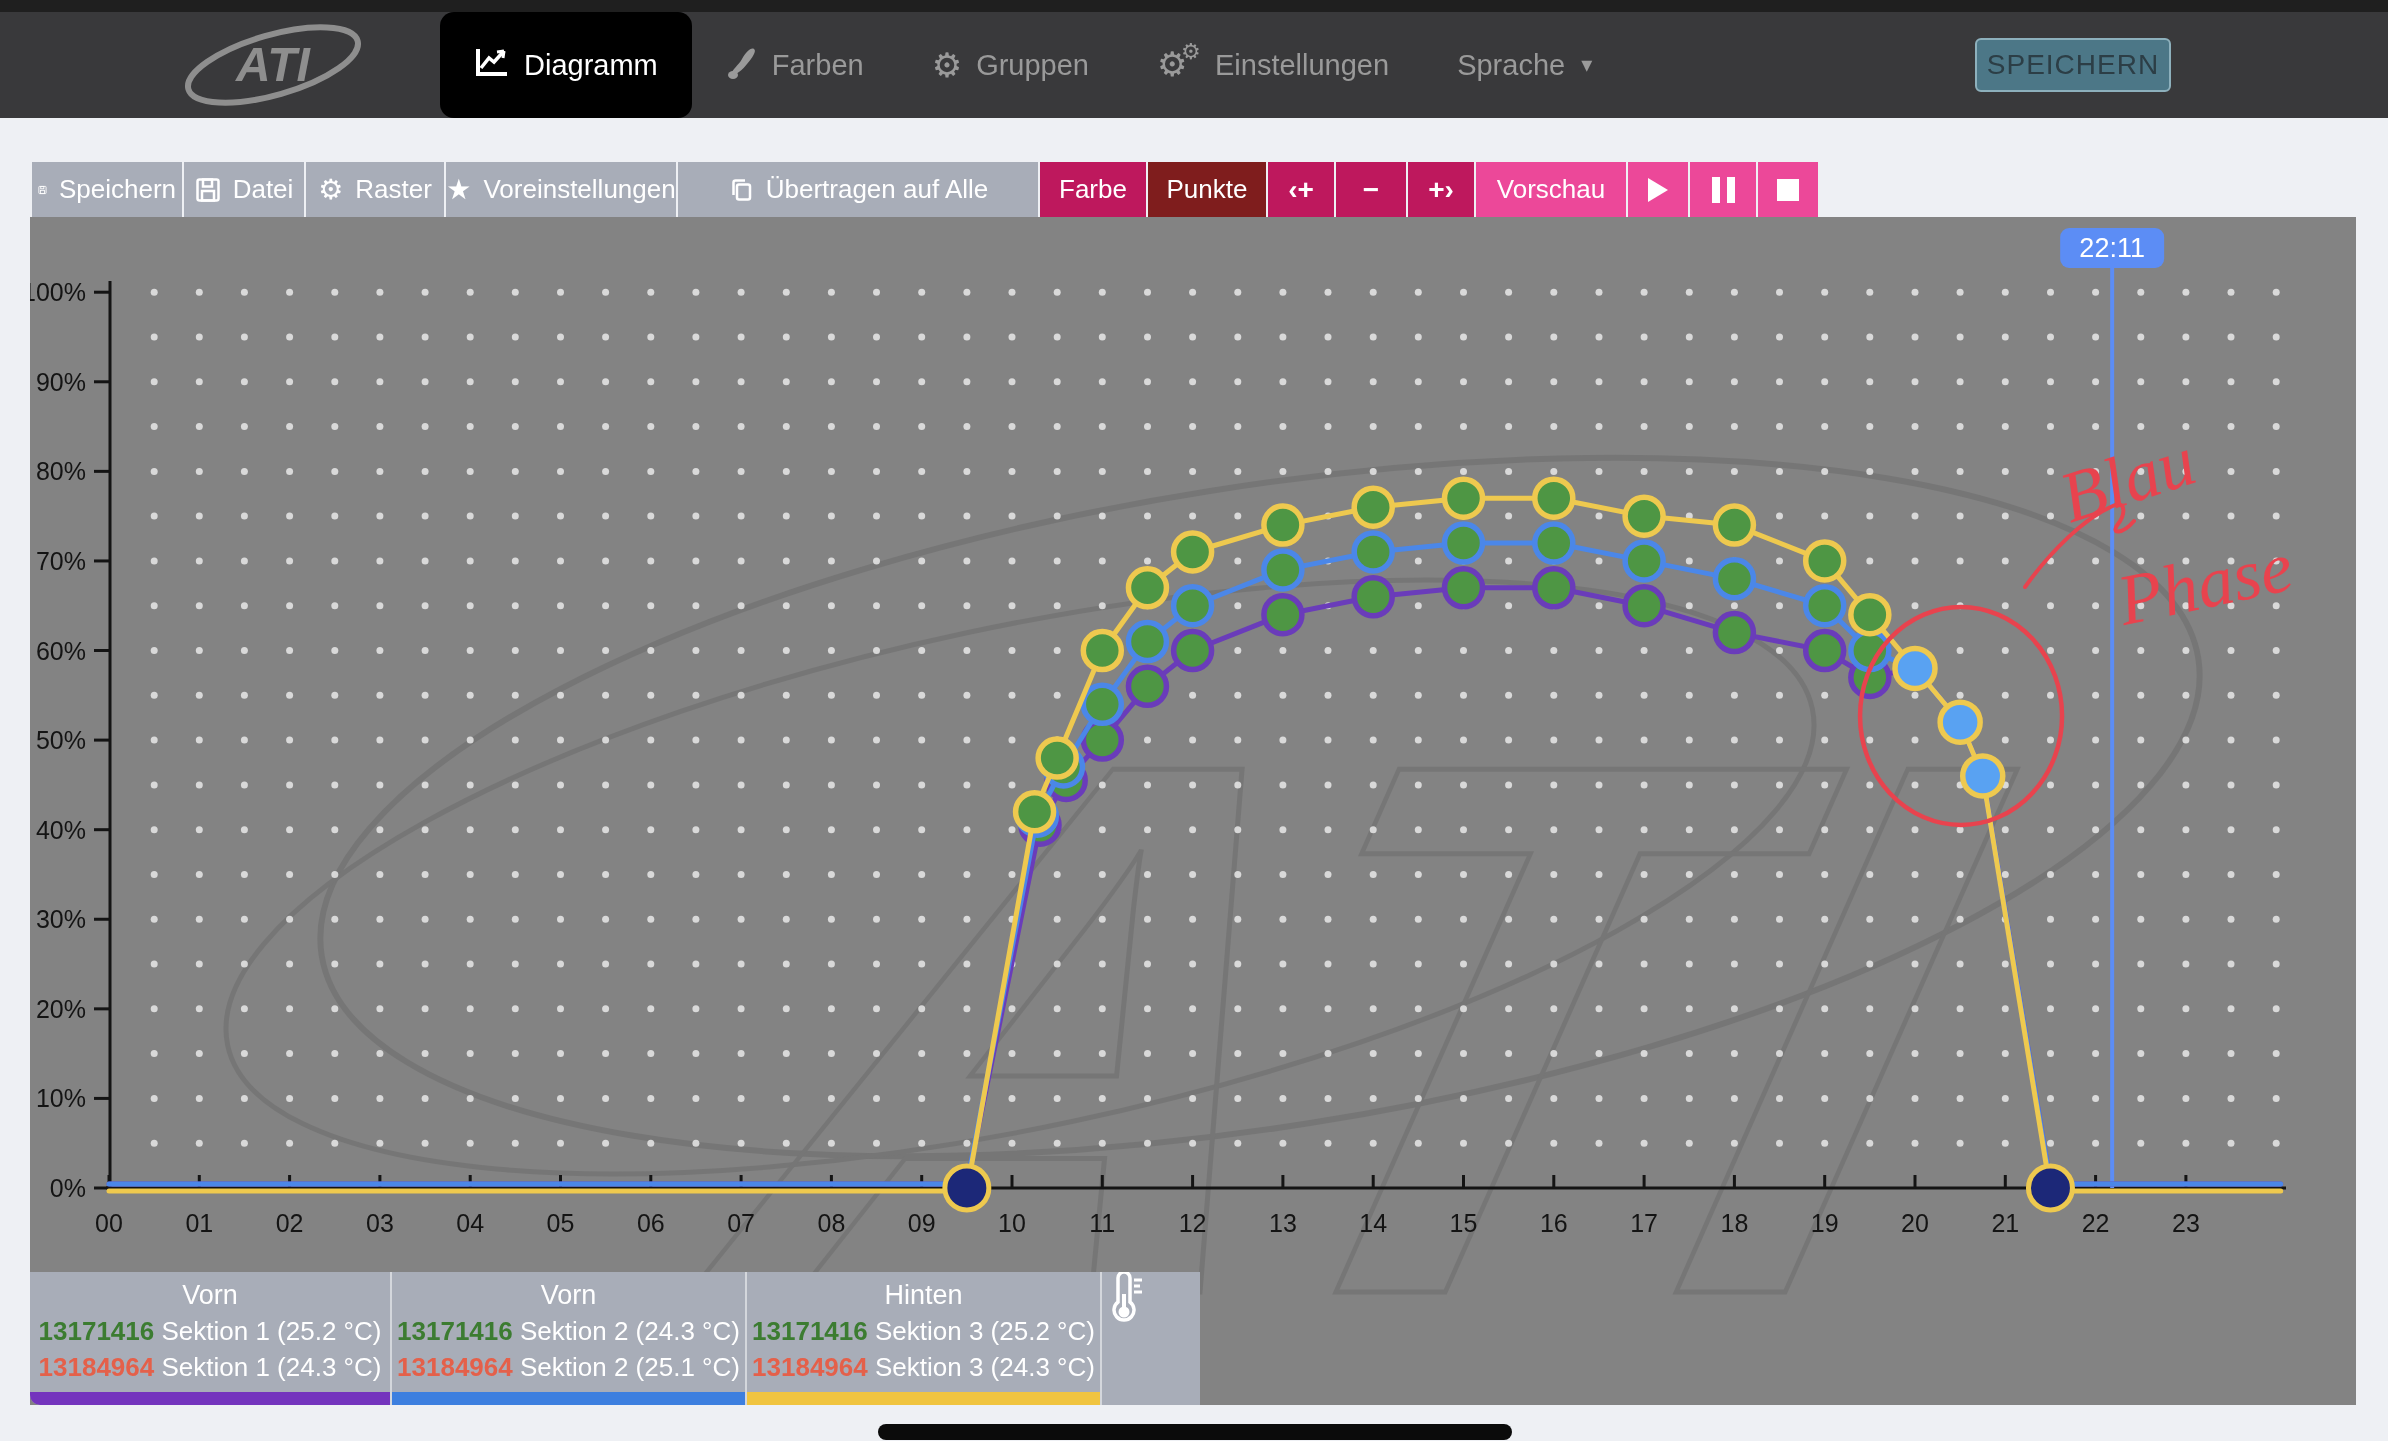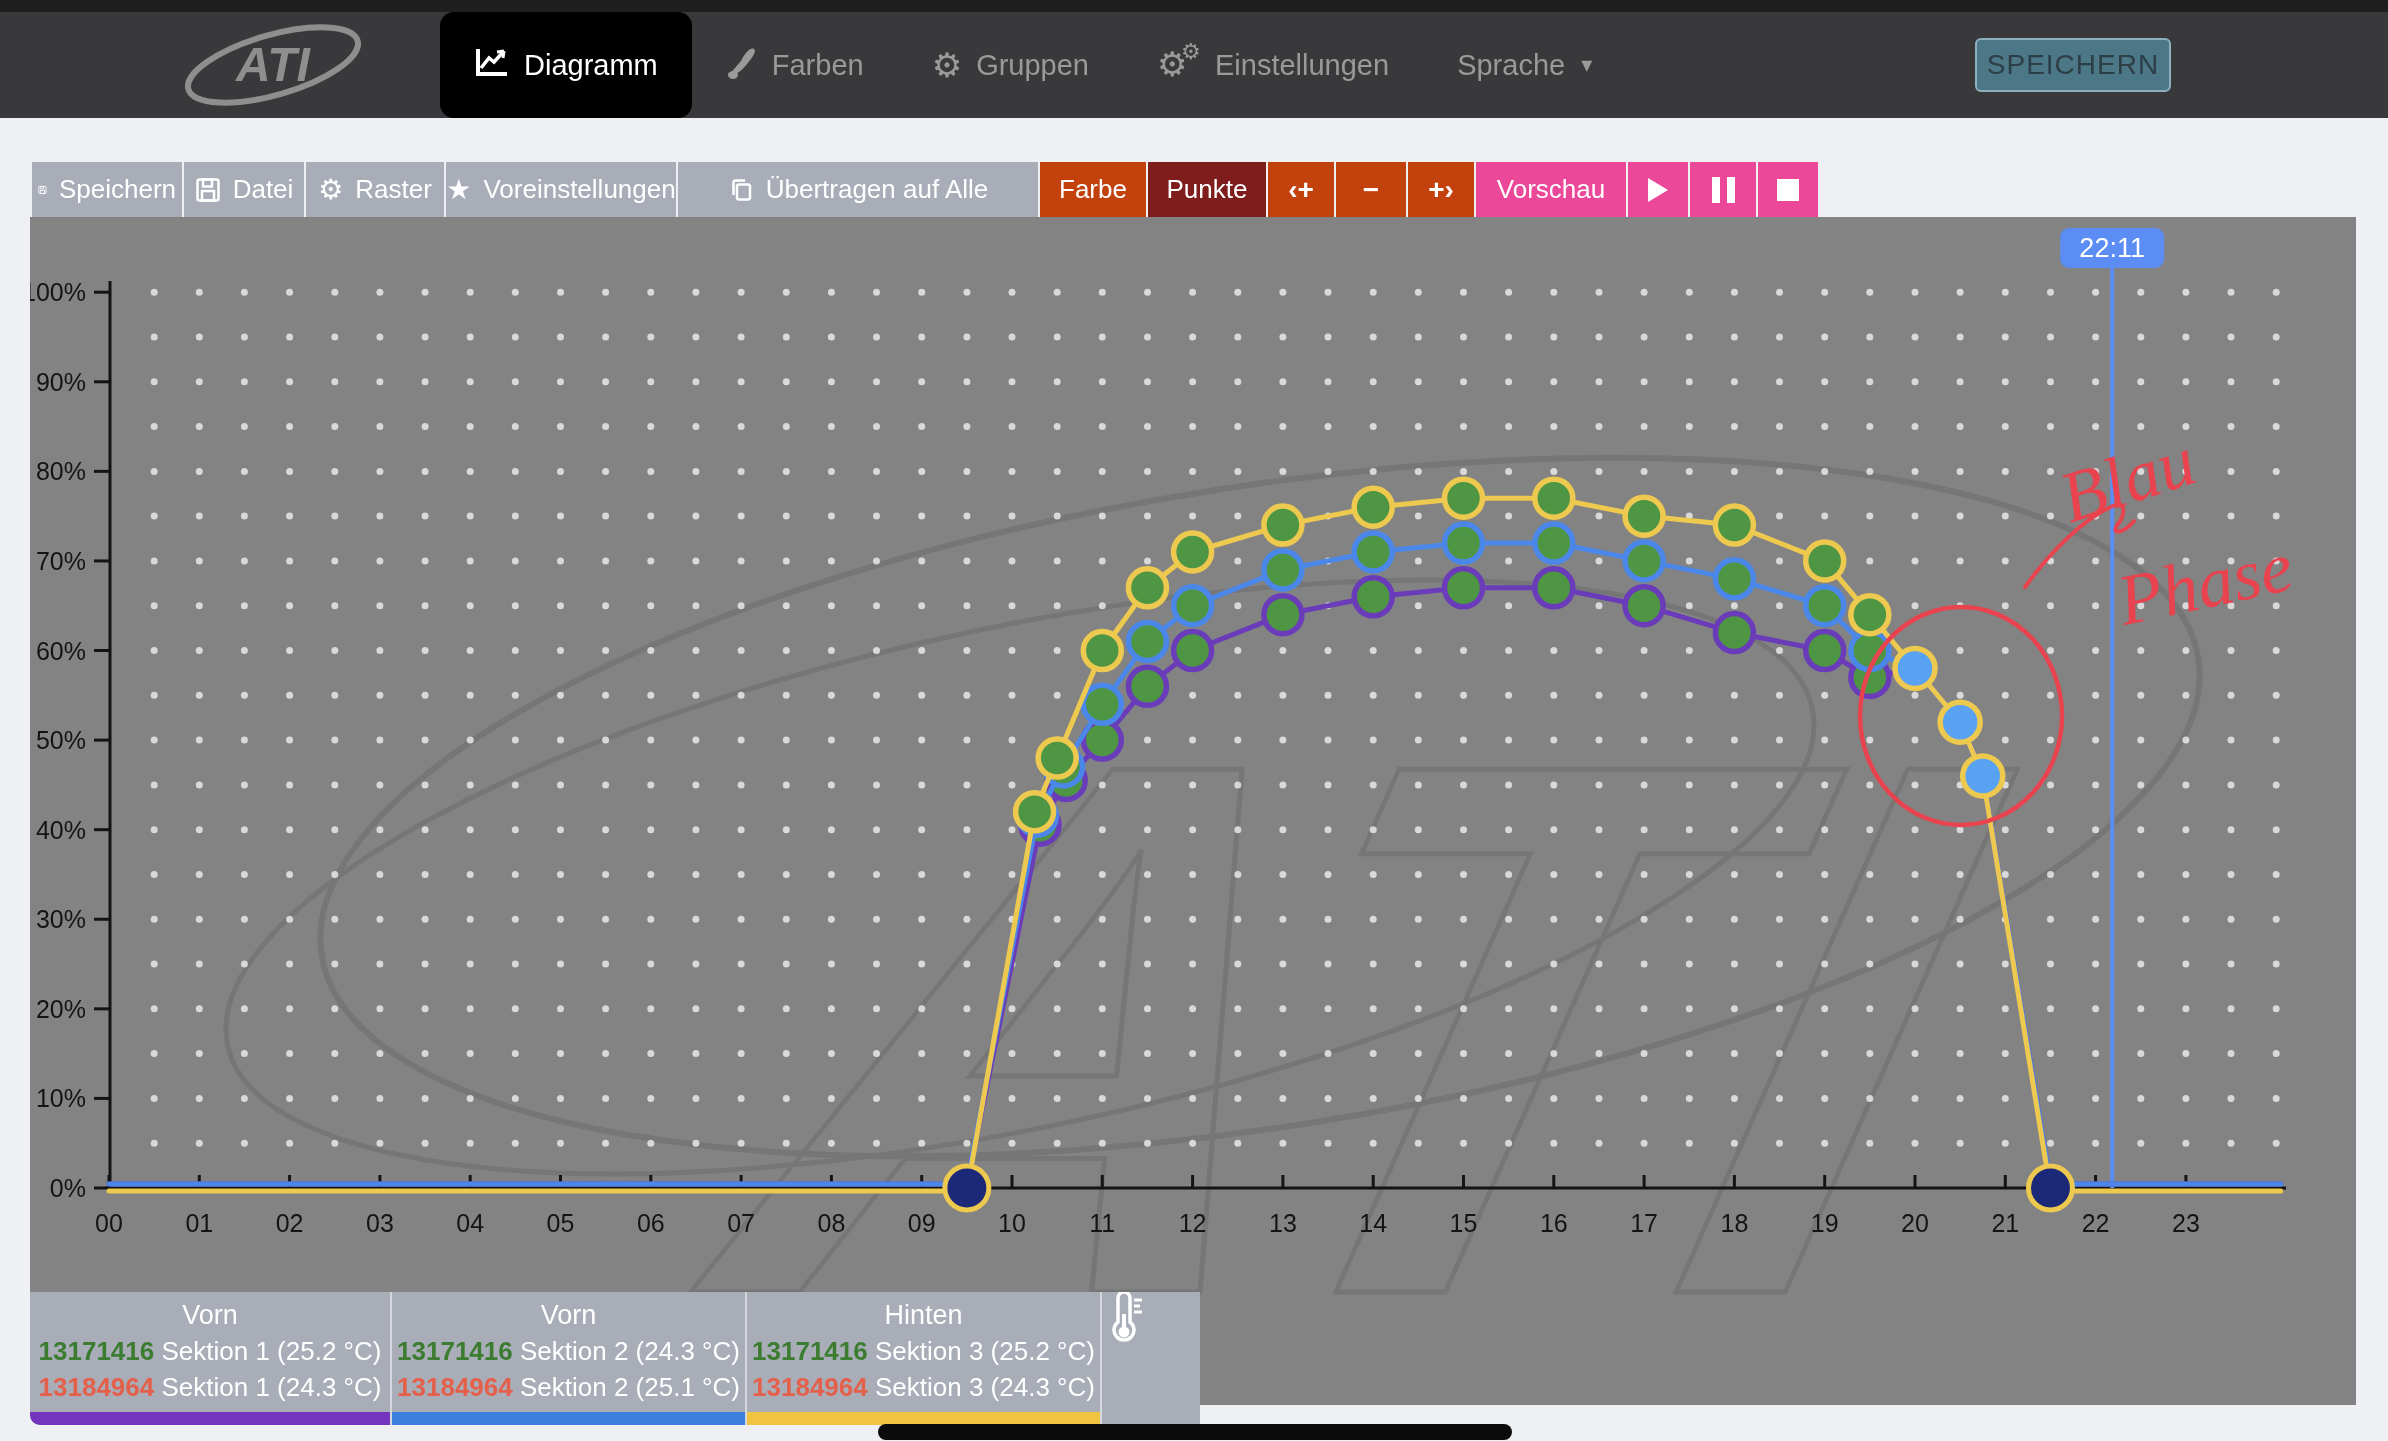--- a/index.html
+++ b/index.html
@@ -23,35 +23,35 @@
   .gears .small{font-size:22px;left:24px;top:-4px;}
   .caret{font-size:22px;margin-left:2px;}
   .save-btn{margin-left:auto;margin-right:217px;width:196px;height:54px;
             background:#4c7787;border:2px solid #8db0bc;border-radius:6px;
             color:#2c3e46;font-size:28px;letter-spacing:1px;font-family:inherit;cursor:pointer;}
   
   .toolbar{position:absolute;left:32px;top:162px;height:55px;display:flex;gap:2px;}
   .tb{height:55px;display:flex;align-items:center;justify-content:center;gap:12px;
       color:#fff;font-size:26px;border:none;font-family:inherit;cursor:pointer;flex:none;}
   .tb.gray{background:#a8adb8;}
-  .tb.blue{background:#c2410c;text-align:right;}
+  .tb.blue{background:#be185d;text-align:right;}
   .tb.blue2{background:#7f1d1d;}
   .tb.dark{background:#ec4899;}
   .tb .bold{font-weight:bold;font-size:28px;}
   .tri{width:0;height:0;border-left:20px solid #fff;border-top:12px solid transparent;
        border-bottom:12px solid transparent;}
   .pausebars{display:flex;gap:7px;}
   .pausebars i{display:block;width:8px;height:26px;background:#fff;}
   .sq{display:block;width:22px;height:22px;background:#fff;}
   
   .panel{position:absolute;left:30px;top:217px;width:2326px;height:1188px;background:#838383;}
   .panel svg{position:absolute;left:0;top:0;}
   
   .legend{position:absolute;left:0;top:1055px;display:flex;}
-  .card{position:relative;background:#a8adb8;color:#fff;height:133px;box-sizing:border-box;margin-top:20px;}
+  .card{position:relative;background:#a8adb8;color:#fff;height:133px;box-sizing:border-box;}
   .card + .card{border-left:2px solid #d4d7dc;}
   .card.first{border-bottom-left-radius:10px;overflow:hidden;}
   .card .title{text-align:center;font-size:27px;margin-top:8px;}
   .card .row{text-align:center;font-size:26px;margin-top:5px;white-space:nowrap;}
   .card .row .id{font-weight:bold;}
   .card .bar{position:absolute;left:0;bottom:0;width:100%;height:13px;}
   .card.thermo{width:100px;display:flex;justify-content:center;padding-top:12px;}
   
   .pill{position:absolute;left:878px;top:1424px;width:634px;height:16px;border-radius:9px;background:#0b0b0b;}
 </style>

